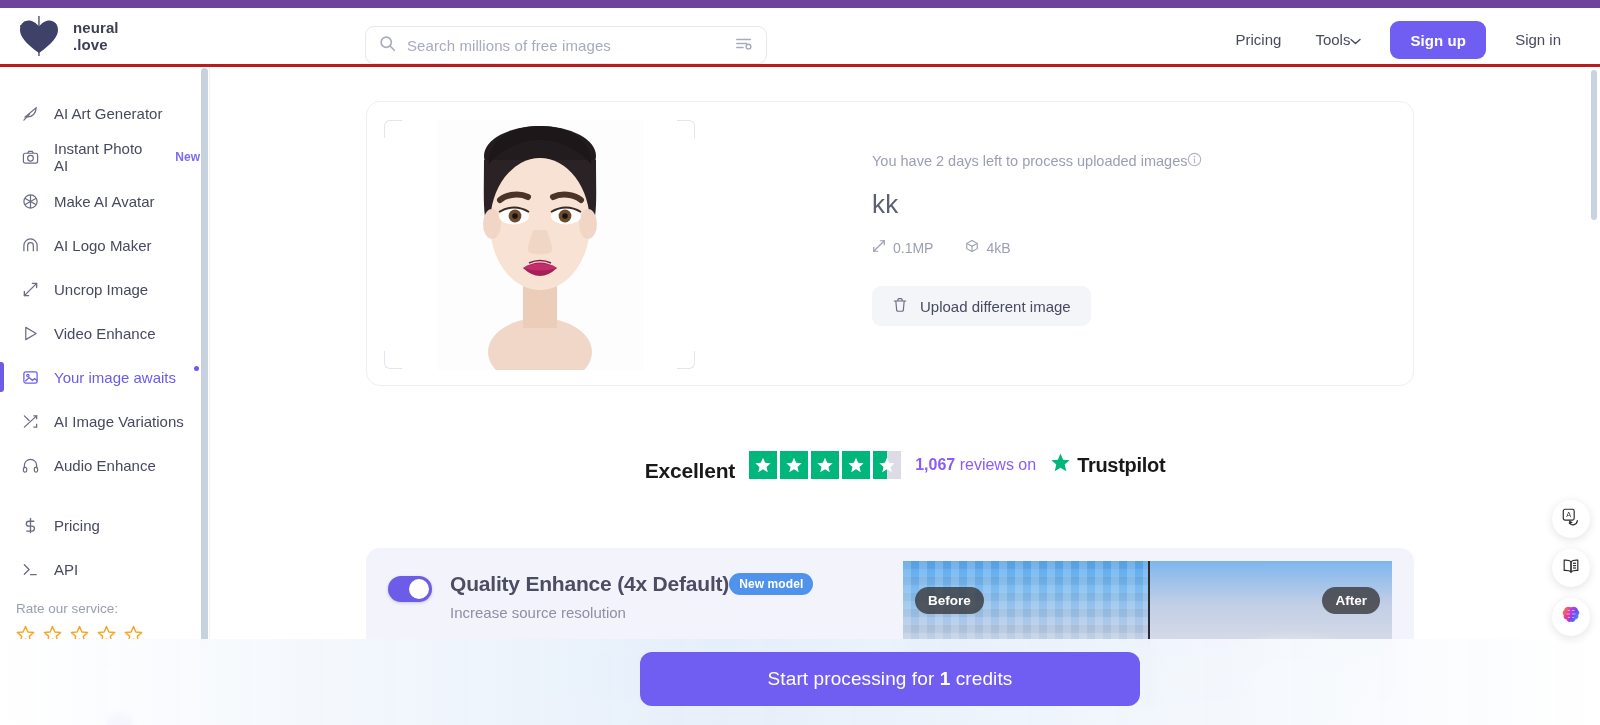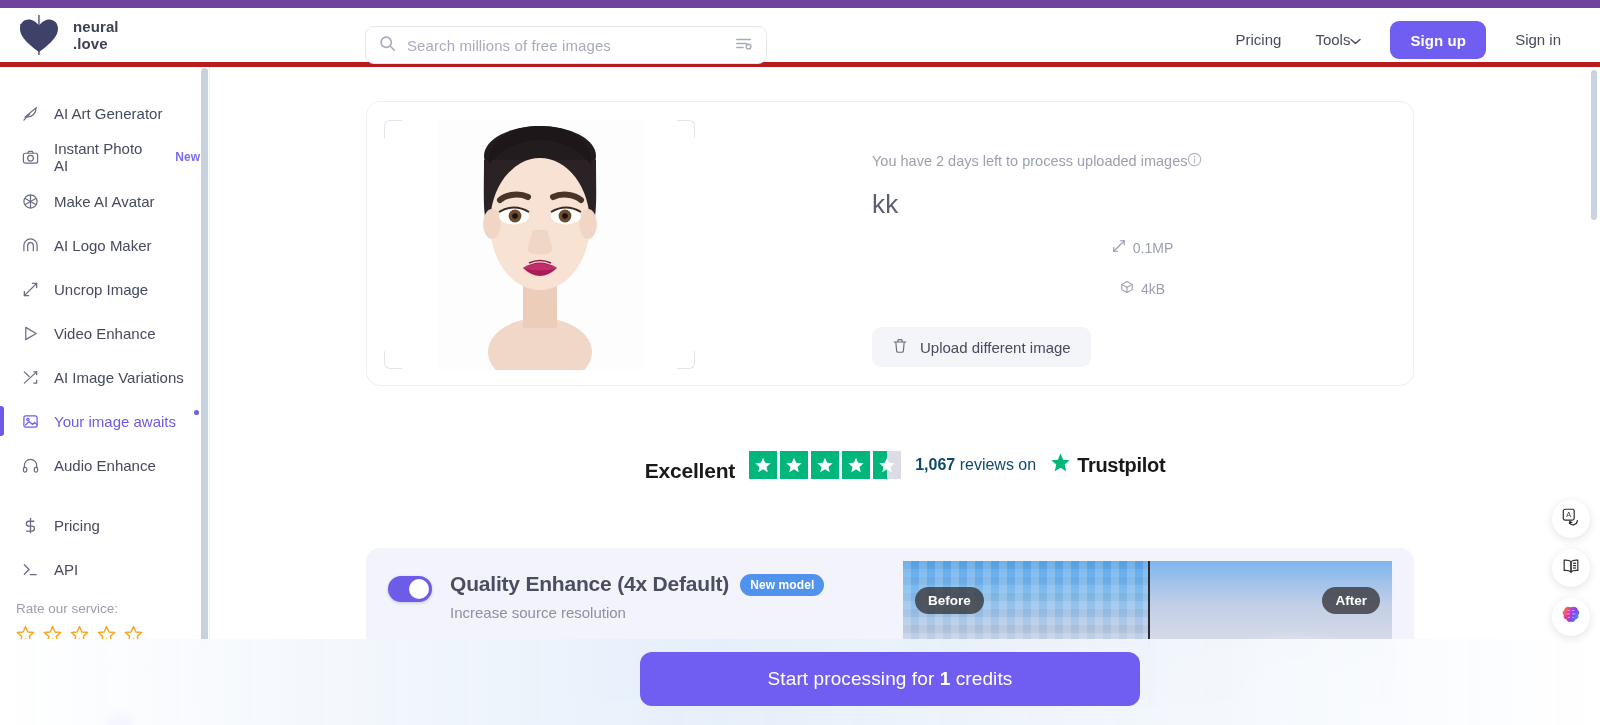--- a/index.html
+++ b/index.html
@@ -14,21 +14,21 @@
 
   
   .top-strip {
     position: absolute; top: 0; left: 0; width: 1600px; height: 8px;
     background: #6e4399;
   }
 
   
   .header {
     position: absolute; top: 8px; left: 0; width: 1600px; height: 59px;
-    background: #fff; border-bottom: 5px solid #b91c1c;
+    background: #fff; border-bottom: 3px solid #b91c1c;
     display: flex; align-items: center; z-index: 40;
   }
   .logo-wrap { display: flex; align-items: center; gap: 11px; margin-left: 16px; width: 190px; }
   .logo-mark { width: 46px; height: 40px; position: relative; flex: none; }
   .logo-text { font-size: 15px; line-height: 17px; color: #3d3f55; font-weight: 600; letter-spacing: .1px; }
 
   .search-box {
     position: absolute; left: 365px; top: 18px;
     width: 402px; height: 38px;
     border: 1px solid #e6e8f0; border-radius: 9px;
@@ -101,53 +101,53 @@
   .corner { position: absolute; width: 18px; height: 18px; border: 1.5px solid #e2e5ed; }
   .corner.tl { left: 17px; top: 18px; border-right: none; border-bottom: none; border-radius: 6px 0 0 0; }
   .corner.tr { right: 17px; top: 18px; border-left: none; border-bottom: none; border-radius: 0 6px 0 0; }
   .corner.bl { left: 17px; bottom: 18px; border-right: none; border-top: none; border-radius: 0 0 0 6px; }
   .corner.br { right: 17px; bottom: 18px; border-left: none; border-top: none; border-radius: 0 0 6px 0; }
   .portrait { position: absolute; left: 70px; top: 18px; width: 207px; height: 250px; overflow: hidden; }
 
   .info-pane { padding: 50px 0 0 160px; flex: 1; }
   .notice { font-size: 14.5px; color: #9b9fb1; display: flex; align-items: center; }
   .filename { font-size: 26px; color: #5c5f73; margin-top: 19px; font-weight: 400; letter-spacing: .3px; }
-  .meta-row { display: flex; align-items: center; gap: 24px; margin-top: 19px; flex-direction: column; }
+  .meta-row { display: flex; align-items: center; gap: 32px; margin-top: 19px; }
   .meta { display: flex; align-items: center; gap: 7px; font-size: 14px; color: #9b9fb1; }
   .btn-upload-diff {
     margin-top: 30px; display: inline-flex; align-items: center; gap: 12px;
     background: #f4f5f9; border: none; border-radius: 9px;
     height: 40px; padding: 0 20px; font-size: 15px; color: #474a5e; cursor: pointer;
     font-family: inherit;
   }
 
   
   .trustpilot { position: absolute; left: 0; top: 380px; width: 1390px; display: flex; justify-content: center; align-items: center; gap: 14px; }
   .tp-word { font-size: 21px; font-weight: 700; color: #191919; letter-spacing: -.2px; margin-top: 12px; }
   .tp-stars { display: flex; gap: 3px; }
   .tp-star { width: 28px; height: 28px; background: #00b67a; display: flex; align-items: center; justify-content: center; }
   .tp-star.half { background: linear-gradient(to right, #00b67a 50%, #dcdce6 50%); }
-  .tp-rev { font-size: 16px; color: #0c4a6e; }
+  .tp-rev { font-size: 16px; color: #8b5cf6; }
   .tp-rev b { font-weight: 700; }
   .tp-brand { display: flex; align-items: center; gap: 6px; font-size: 20px; font-weight: 700; color: #191919; letter-spacing: -.3px; }
 
   
   .quality-panel {
     position: absolute; left: 156px; top: 481px; width: 1048px; height: 160px;
     background: #f2f3fb; border-radius: 14px; display: flex; align-items: flex-start;
     overflow: hidden;
   }
   .qp-left { padding: 24px 0 0 22px; flex: 1; display: flex; gap: 18px; }
   .toggle {
     width: 44px; height: 26px; border-radius: 13px; background: #6c5ce7;
     position: relative; flex: none; margin-top: 4px; cursor: pointer;
     box-shadow: 0 1px 3px rgba(60,50,140,.25);
   }
   .toggle i { position: absolute; right: 3px; top: 3px; width: 20px; height: 20px; background: #fff; border-radius: 50%; }
-  .qp-title { font-size: 21px; font-weight: 700; color: #4b4d63; display: flex; align-items: flex-end; gap: 11px; letter-spacing: -.2px; }
+  .qp-title { font-size: 21px; font-weight: 700; color: #4b4d63; display: flex; align-items: center; letter-spacing: -.2px; }
   .badge-model {
     background: #4f93ec; color: #fff; font-size: 12px; font-weight: 700;
     border-radius: 11px; padding: 4px 10px; letter-spacing: .1px;
   }
   .qp-sub { font-size: 15px; color: #8d90a4; margin-top: 8px; }
   .ba-wrap { position: relative; width: 489px; height: 160px; flex: none; margin-right: 22px; }
   .ba-img { position: absolute; left: 0; top: 13px; width: 489px; height: 147px; overflow: hidden; }
   .ba-left {
     position: absolute; left: 0; top: 0; width: 245px; height: 147px;
     background:
@@ -314,42 +314,42 @@
 
     <div class="side-item">
       <span class="ico">
         <svg width="17" height="17" viewBox="0 0 18 18" fill="none" stroke="#6a6d82" stroke-width="1.3">
           <polygon points="4,2.5 15,9 4,15.5" stroke-linejoin="round"></polygon>
         </svg>
       </span>
       <span>Video Enhance</span>
     </div>
 
+    <div class="side-item active">
+      <span class="ico">
+        <svg width="17" height="17" viewBox="0 0 18 18" fill="none" stroke="#6c5ce7" stroke-width="1.3">
+          <rect x="2" y="3" width="14" height="12" rx="2"></rect>
+            <circle cx="6.2" cy="7" r="1.2"></circle>
+          <polyline points="3.5,13 7.5,9 11,12 13.5,10 16,12.4"></polyline>
+        </svg>
+      </span>
+      <span>Your image awaits</span>
+      <span class="dot-badge"></span>
+    </div>
+
     <div class="side-item">
       <span class="ico">
         <svg width="17" height="17" viewBox="0 0 18 18" fill="none" stroke="#6a6d82" stroke-width="1.3">
           <polyline points="12,3 15.5,3 15.5,6.5"></polyline>
             <line x1="2.5" y1="15" x2="15.5" y2="3" stroke-linecap="round"></line>
           <polyline points="12,15 15.5,15 15.5,11.5"></polyline>
             <line x1="2.5" y1="3" x2="7.5" y2="8" stroke-linecap="round"></line>
         </svg>
       </span>
       <span>AI Image Variations</span>
-    </div>
-
-    <div class="side-item active">
-      <span class="ico">
-        <svg width="17" height="17" viewBox="0 0 18 18" fill="none" stroke="#6c5ce7" stroke-width="1.3">
-          <rect x="2" y="3" width="14" height="12" rx="2"></rect>
-            <circle cx="6.2" cy="7" r="1.2"></circle>
-          <polyline points="3.5,13 7.5,9 11,12 13.5,10 16,12.4"></polyline>
-        </svg>
-      </span>
-      <span>Your image awaits</span>
-      <span class="dot-badge"></span>
     </div>
 
     <div class="side-item">
       <span class="ico">
         <svg width="17" height="17" viewBox="0 0 18 18" fill="none" stroke="#6a6d82" stroke-width="1.3">
           <path d="M2.5 12V9a6.5 6.5 0 0 1 13 0v3"></path>
           <rect x="1.5" y="11" width="3.5" height="5" rx="1.6"></rect>
           <rect x="13" y="11" width="3.5" height="5" rx="1.6"></rect>
         </svg>
       </span>

